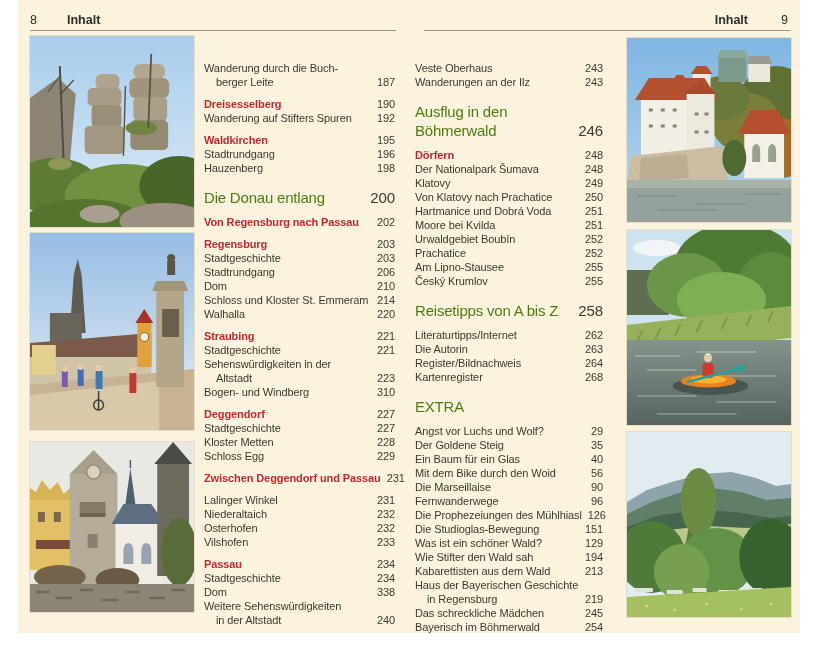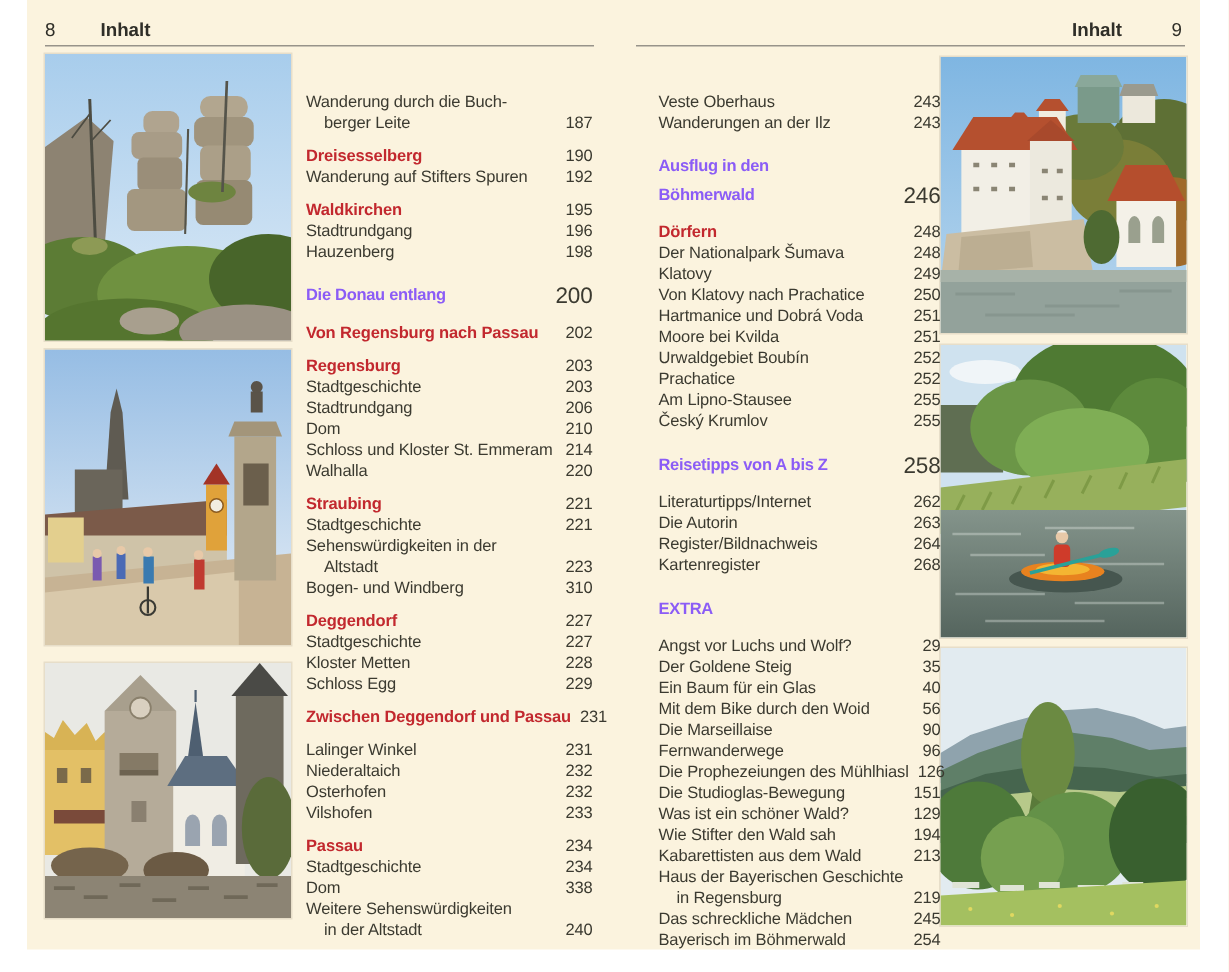--- a/index.html
+++ b/index.html
@@ -20,28 +20,28 @@
   
   .photocol{position:absolute;width:164px;}
   .photocol-left{left:12px;top:36px;}
   .photocol-right{left:609px;top:38px;}
   .photo{display:block;width:164px;margin:0;box-shadow:0 0 0 1px rgba(120,110,80,0.15);}
   .photo svg{display:block;width:100%;height:100%;}
 
   
   .toc{position:absolute;top:37px;font-size:11px;line-height:14px;color:#3b3a30;letter-spacing:-0.1px;margin-top:24px;}
   .toc-left{left:186px;width:191px;}
-  .toc-right{left:421px;width:188px;}
+  .toc-right{left:397px;width:188px;}
   .toc-row{display:flex;justify-content:space-between;align-items:flex-end;}
   .toc-row.gap{margin-top:8px;}
   .toc-line{white-space:nowrap;}
   .toc-row.section .toc-line{font-weight:bold;color:#c2282e;}
   .toc-row.chapter{margin-top:12px;margin-bottom:3px;}
   .toc-row.chapter.gap{margin-top:13px;}
-  .toc-row.chapter .toc-line{font-size:11px;line-height:19px;font-weight:bold;color:#8b5cf6;letter-spacing:-0.2px;}
+  .toc-row.chapter .toc-line{font-size:15px;line-height:19px;font-weight:normal;color:#4d7c0f;letter-spacing:-0.2px;}
   .toc-row.entry .toc-line.cont{padding-left:12px;}
   .toc-page{flex:none;padding-left:6px;color:#3b3a30;font-weight:normal;}
   .toc-row.chapter .toc-page{font-size:15px;line-height:18px;}
 </style>
 </head>
 <body>
 
 <div class="spread">
 
   <div class="pagehead pagehead-left">

